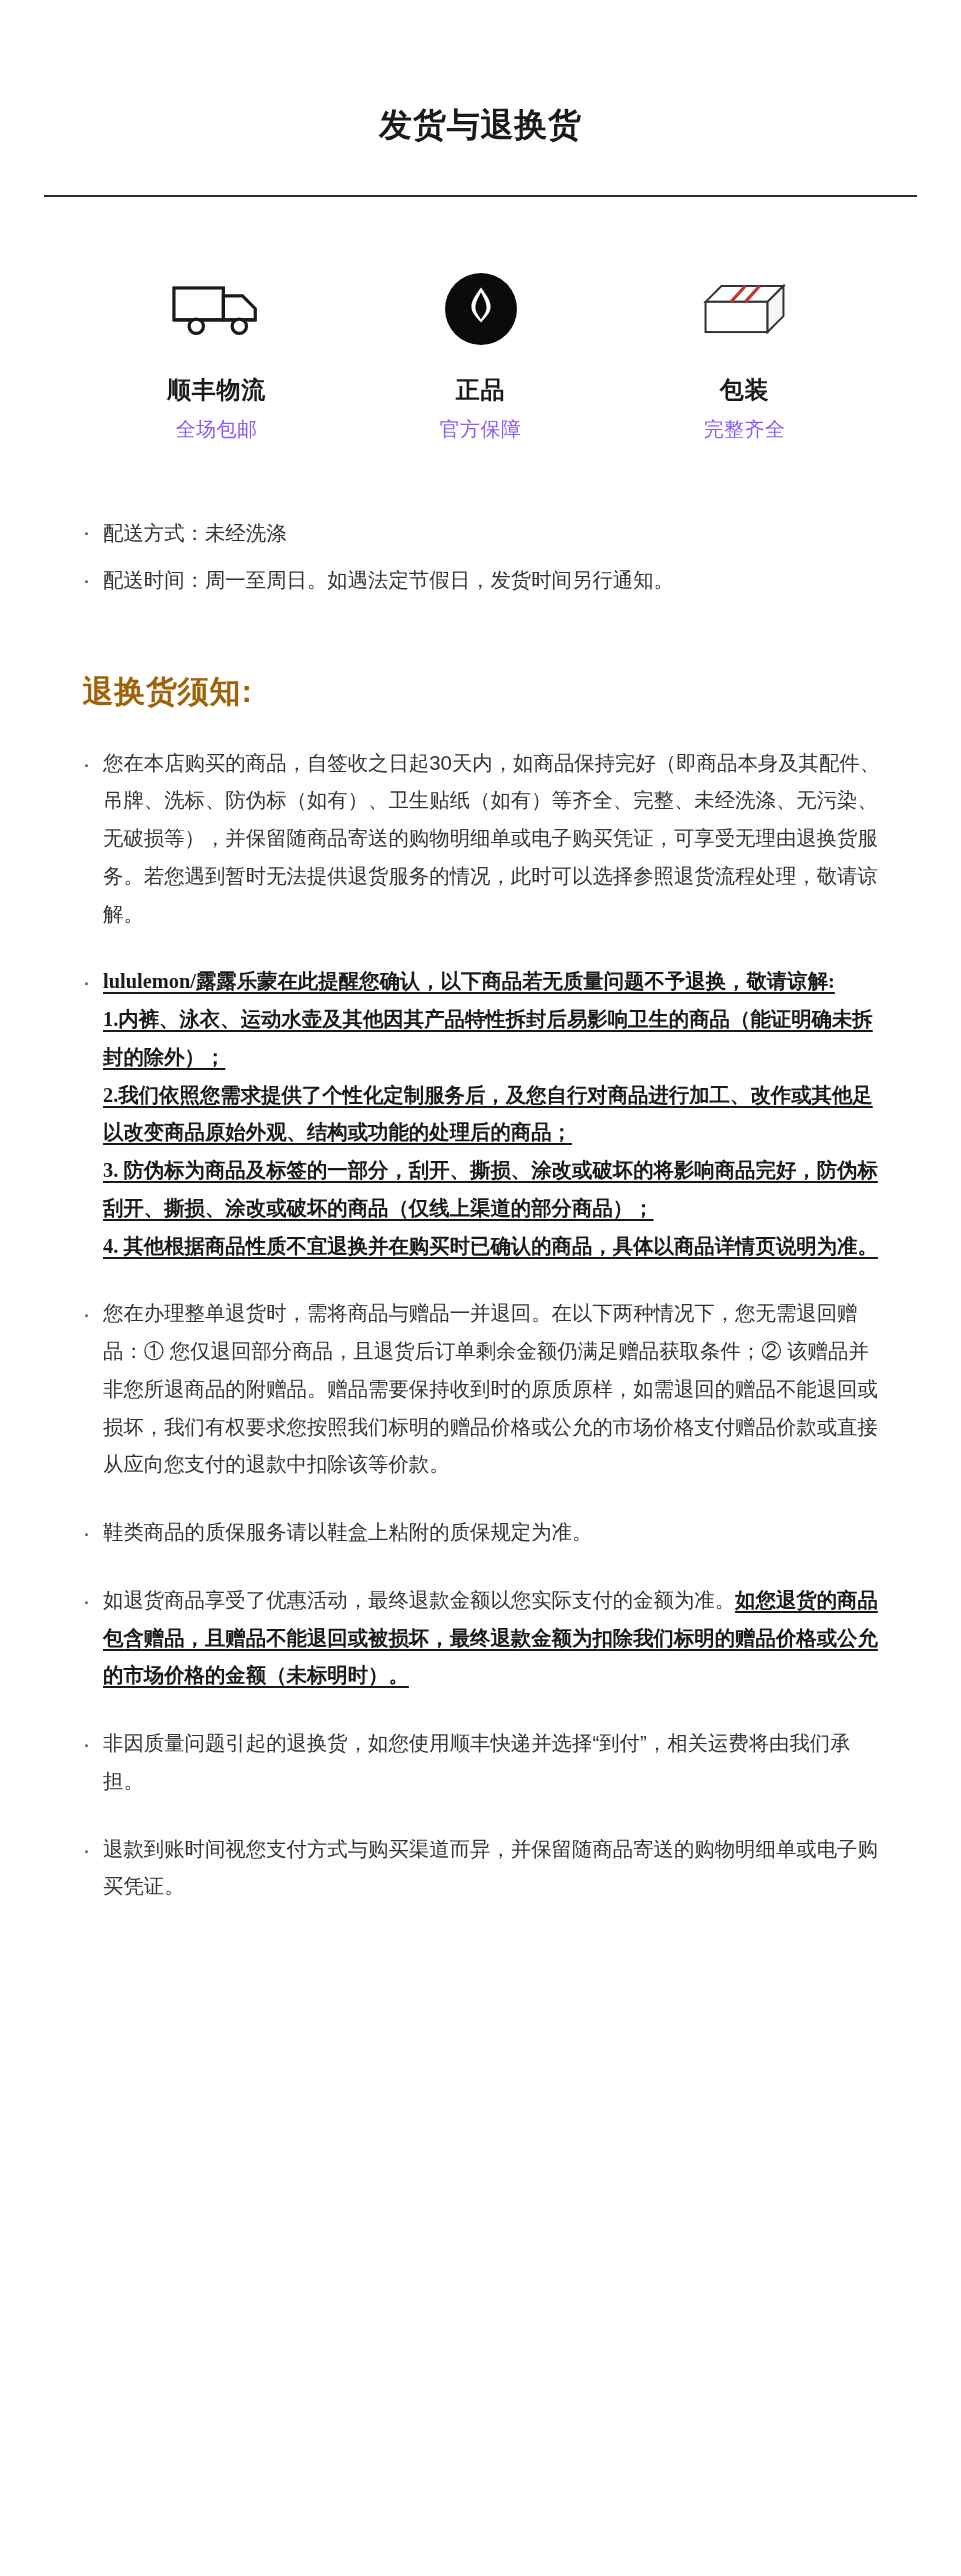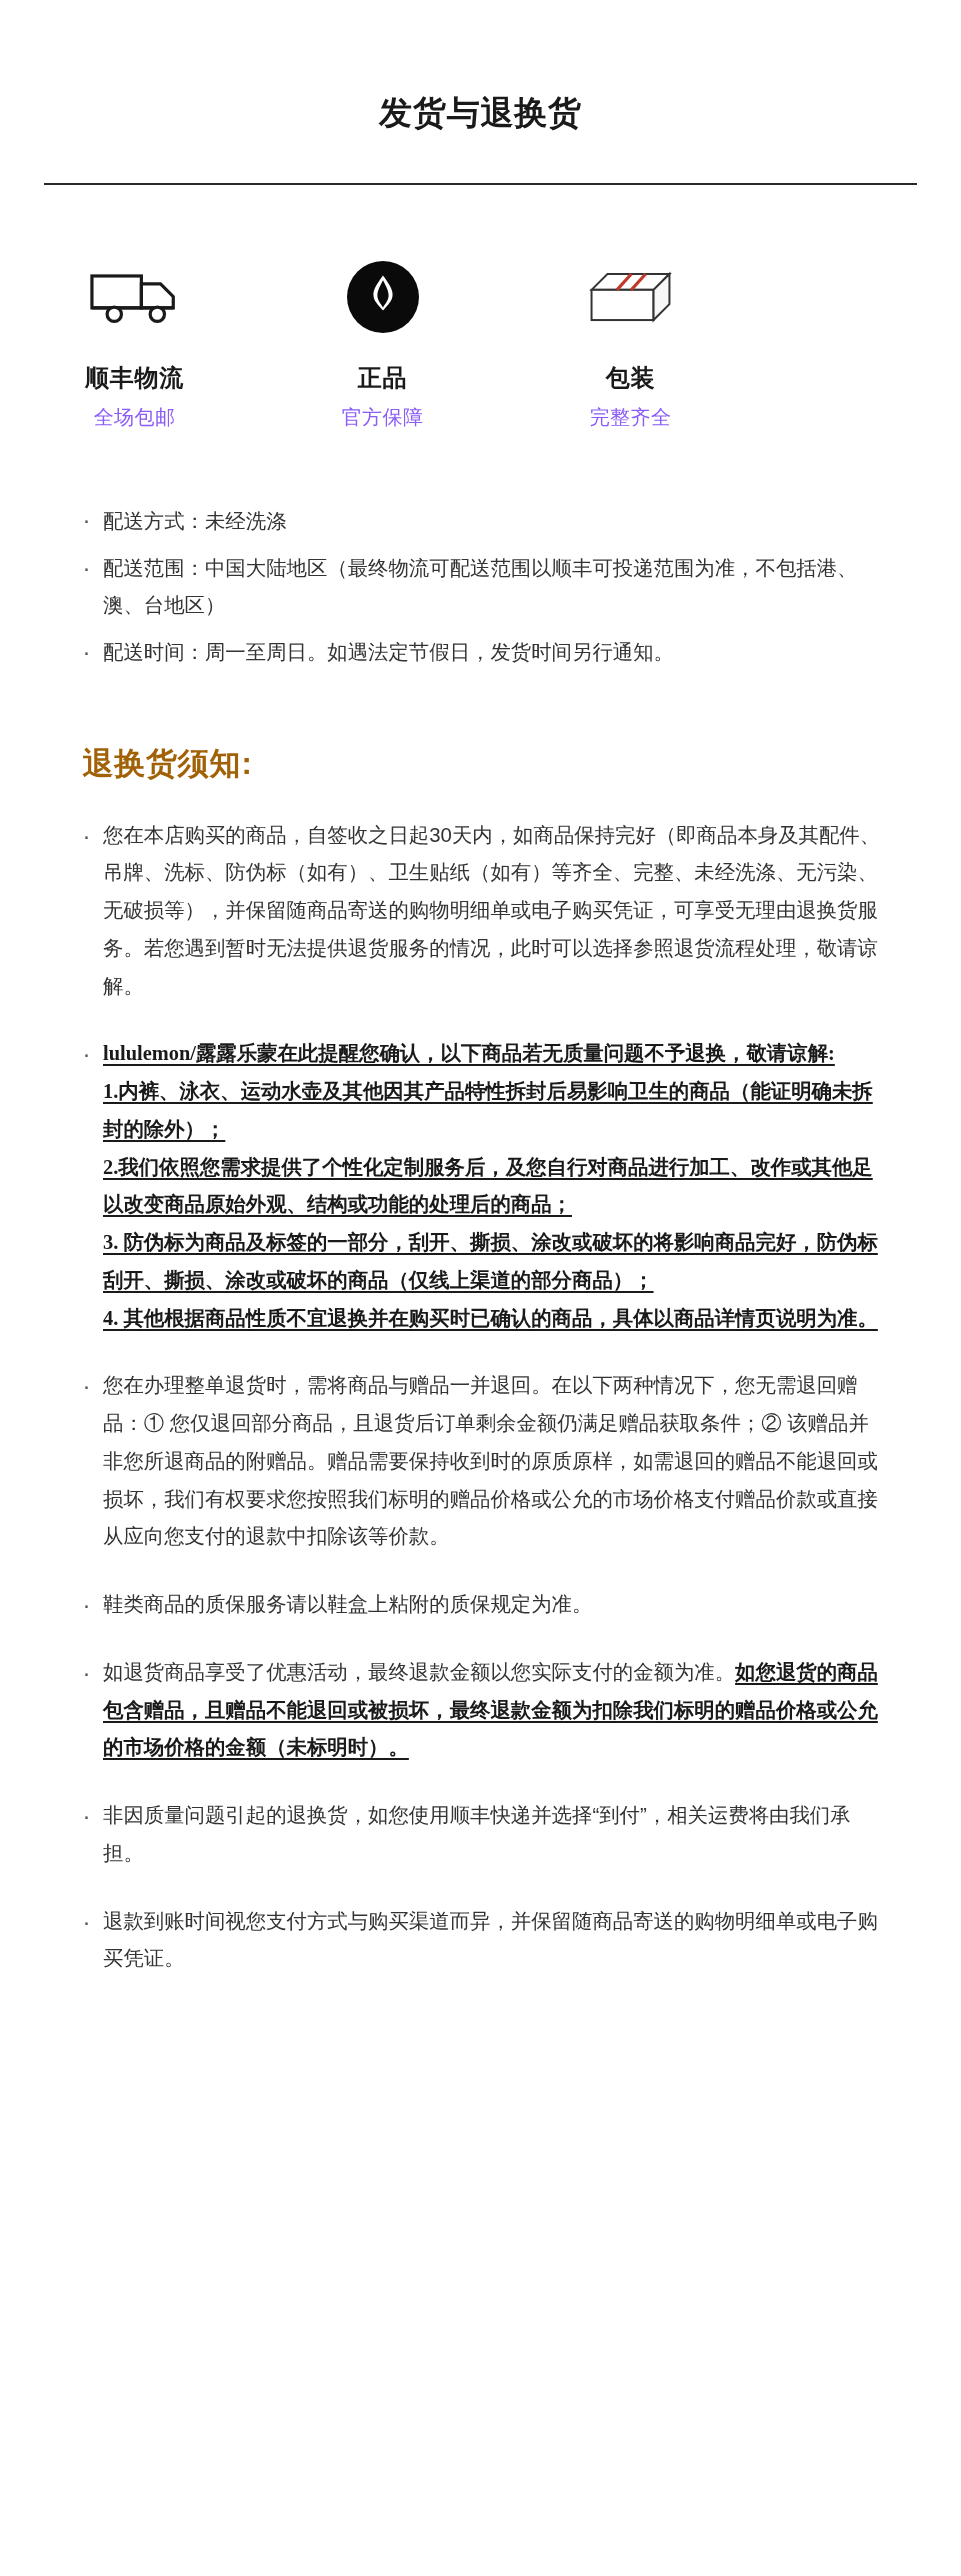--- a/index.html
+++ b/index.html
@@ -10,21 +10,21 @@
   }
   body {
     width: 961px;
     min-height: 2576px;
     font-family: "Liberation Sans", sans-serif;
     color: #333333;
     -webkit-font-smoothing: antialiased;
   }
   .page {
     width: 940px;
-    margin: 0 auto;
+    margin: 12px auto;
     padding: 0 0 48px 0;
   }
   
   .title {
     text-align: center;
     font-size: 33px;
     font-weight: bold;
     color: #1a1a1a;
     letter-spacing: 0.8px;
     padding-top: 92px;
@@ -32,23 +32,24 @@
   }
   .title-rule {
     width: 873px;
     height: 2.4px;
     background: #2b2b2b;
     margin: 48px auto 0 auto;
   }
   
   .features {
     display: flex;
+    justify-content: center;
     align-items: flex-start;
     margin-top: 68px;
-    gap: 0;
+    gap: 16px;
   }
   .feature {
     width: 248px;
     text-align: center;
   }
   .feature-icon {
     height: 88px;
     display: flex;
     align-items: center;
     justify-content: center;
@@ -195,21 +196,20 @@
       </div>
       <div class="feature-name">包装</div>
       <div class="feature-sub">完整齐全</div>
     </div>
 
   </div>
 
   <div class="block first">
     <ul class="bullets">
       <li>配送方式：未经洗涤</li>
-      <li>配送范围：中国大陆地区（最终物流可配送范围以顺丰可投递范围为准，不包括港、澳、台地区）</li>
       <li>配送时间：周一至周日。如遇法定节假日，发货时间另行通知。</li>
     </ul>
   </div>
 
   <div class="section-heading">退换货须知:</div>
 
   <div class="block">
     <ul class="policy">
 
       <li>您在本店购买的商品，自签收之日起30天内，如商品保持完好（即商品本身及其配件、吊牌、洗标、防伪标（如有）、卫生贴纸（如有）等齐全、完整、未经洗涤、无污染、无破损等），并保留随商品寄送的购物明细单或电子购买凭证，可享受无理由退换货服务。若您遇到暂时无法提供退货服务的情况，此时可以选择参照退货流程处理，敬请谅解。</li>

